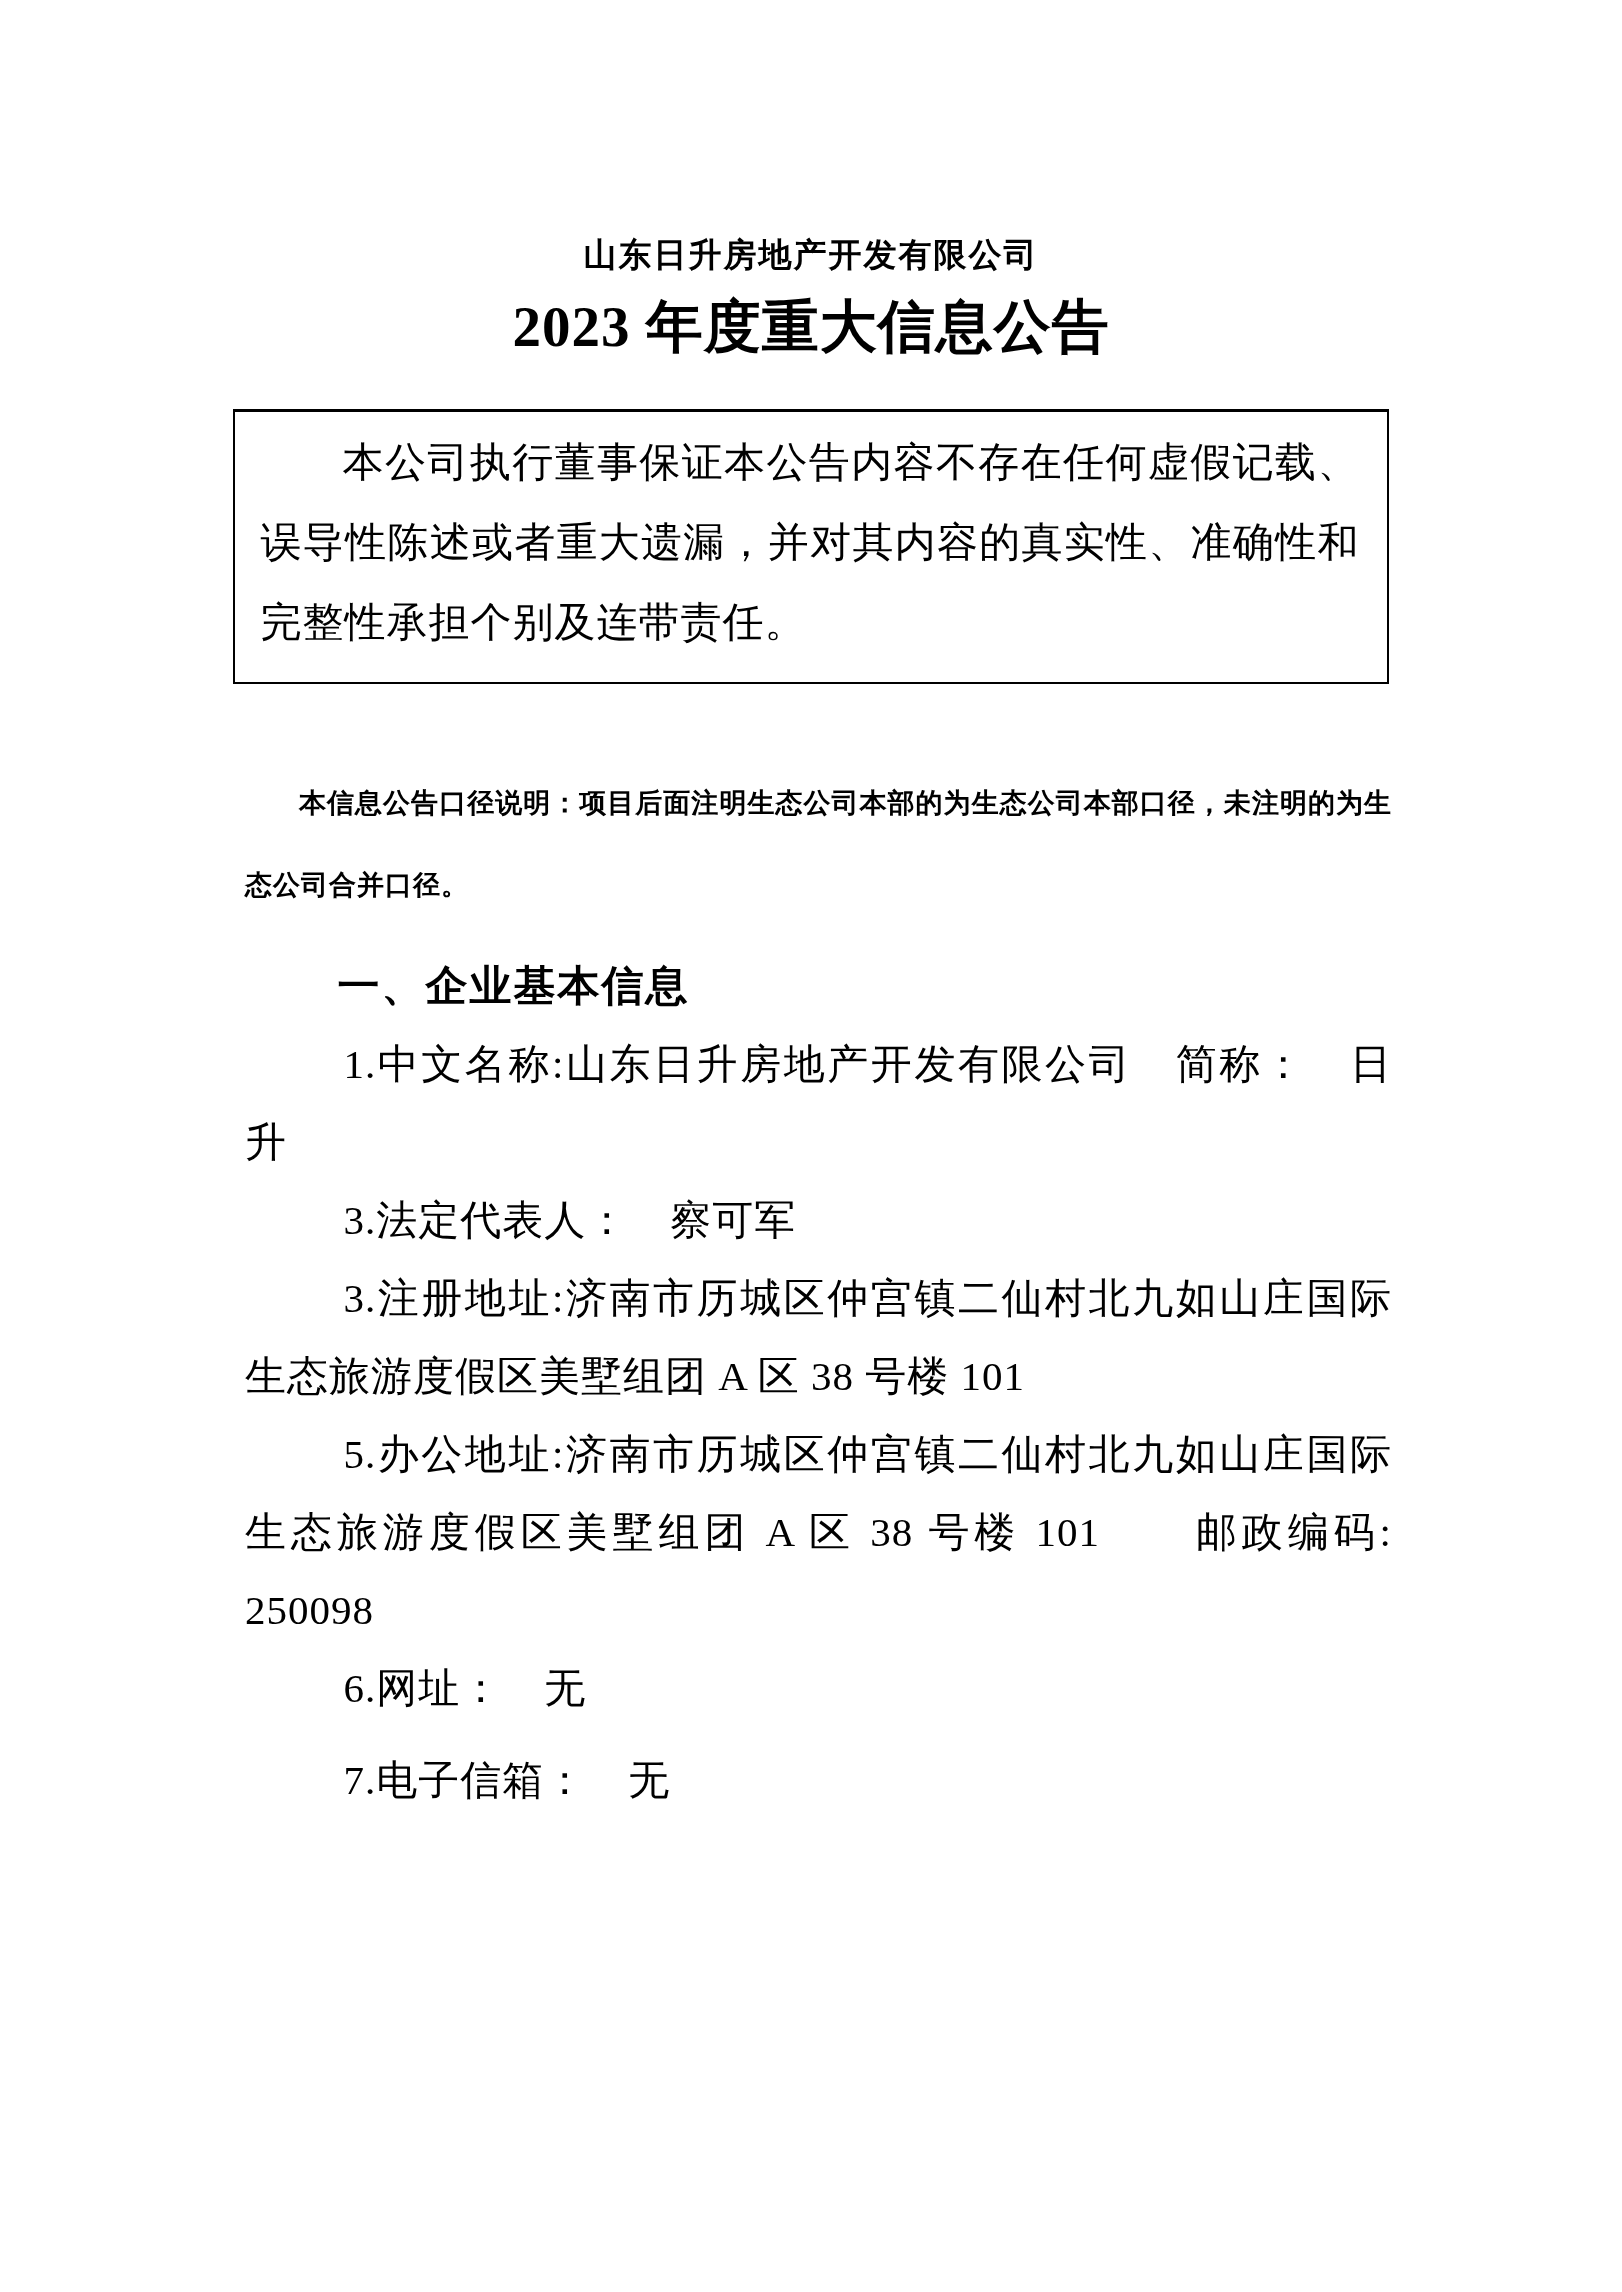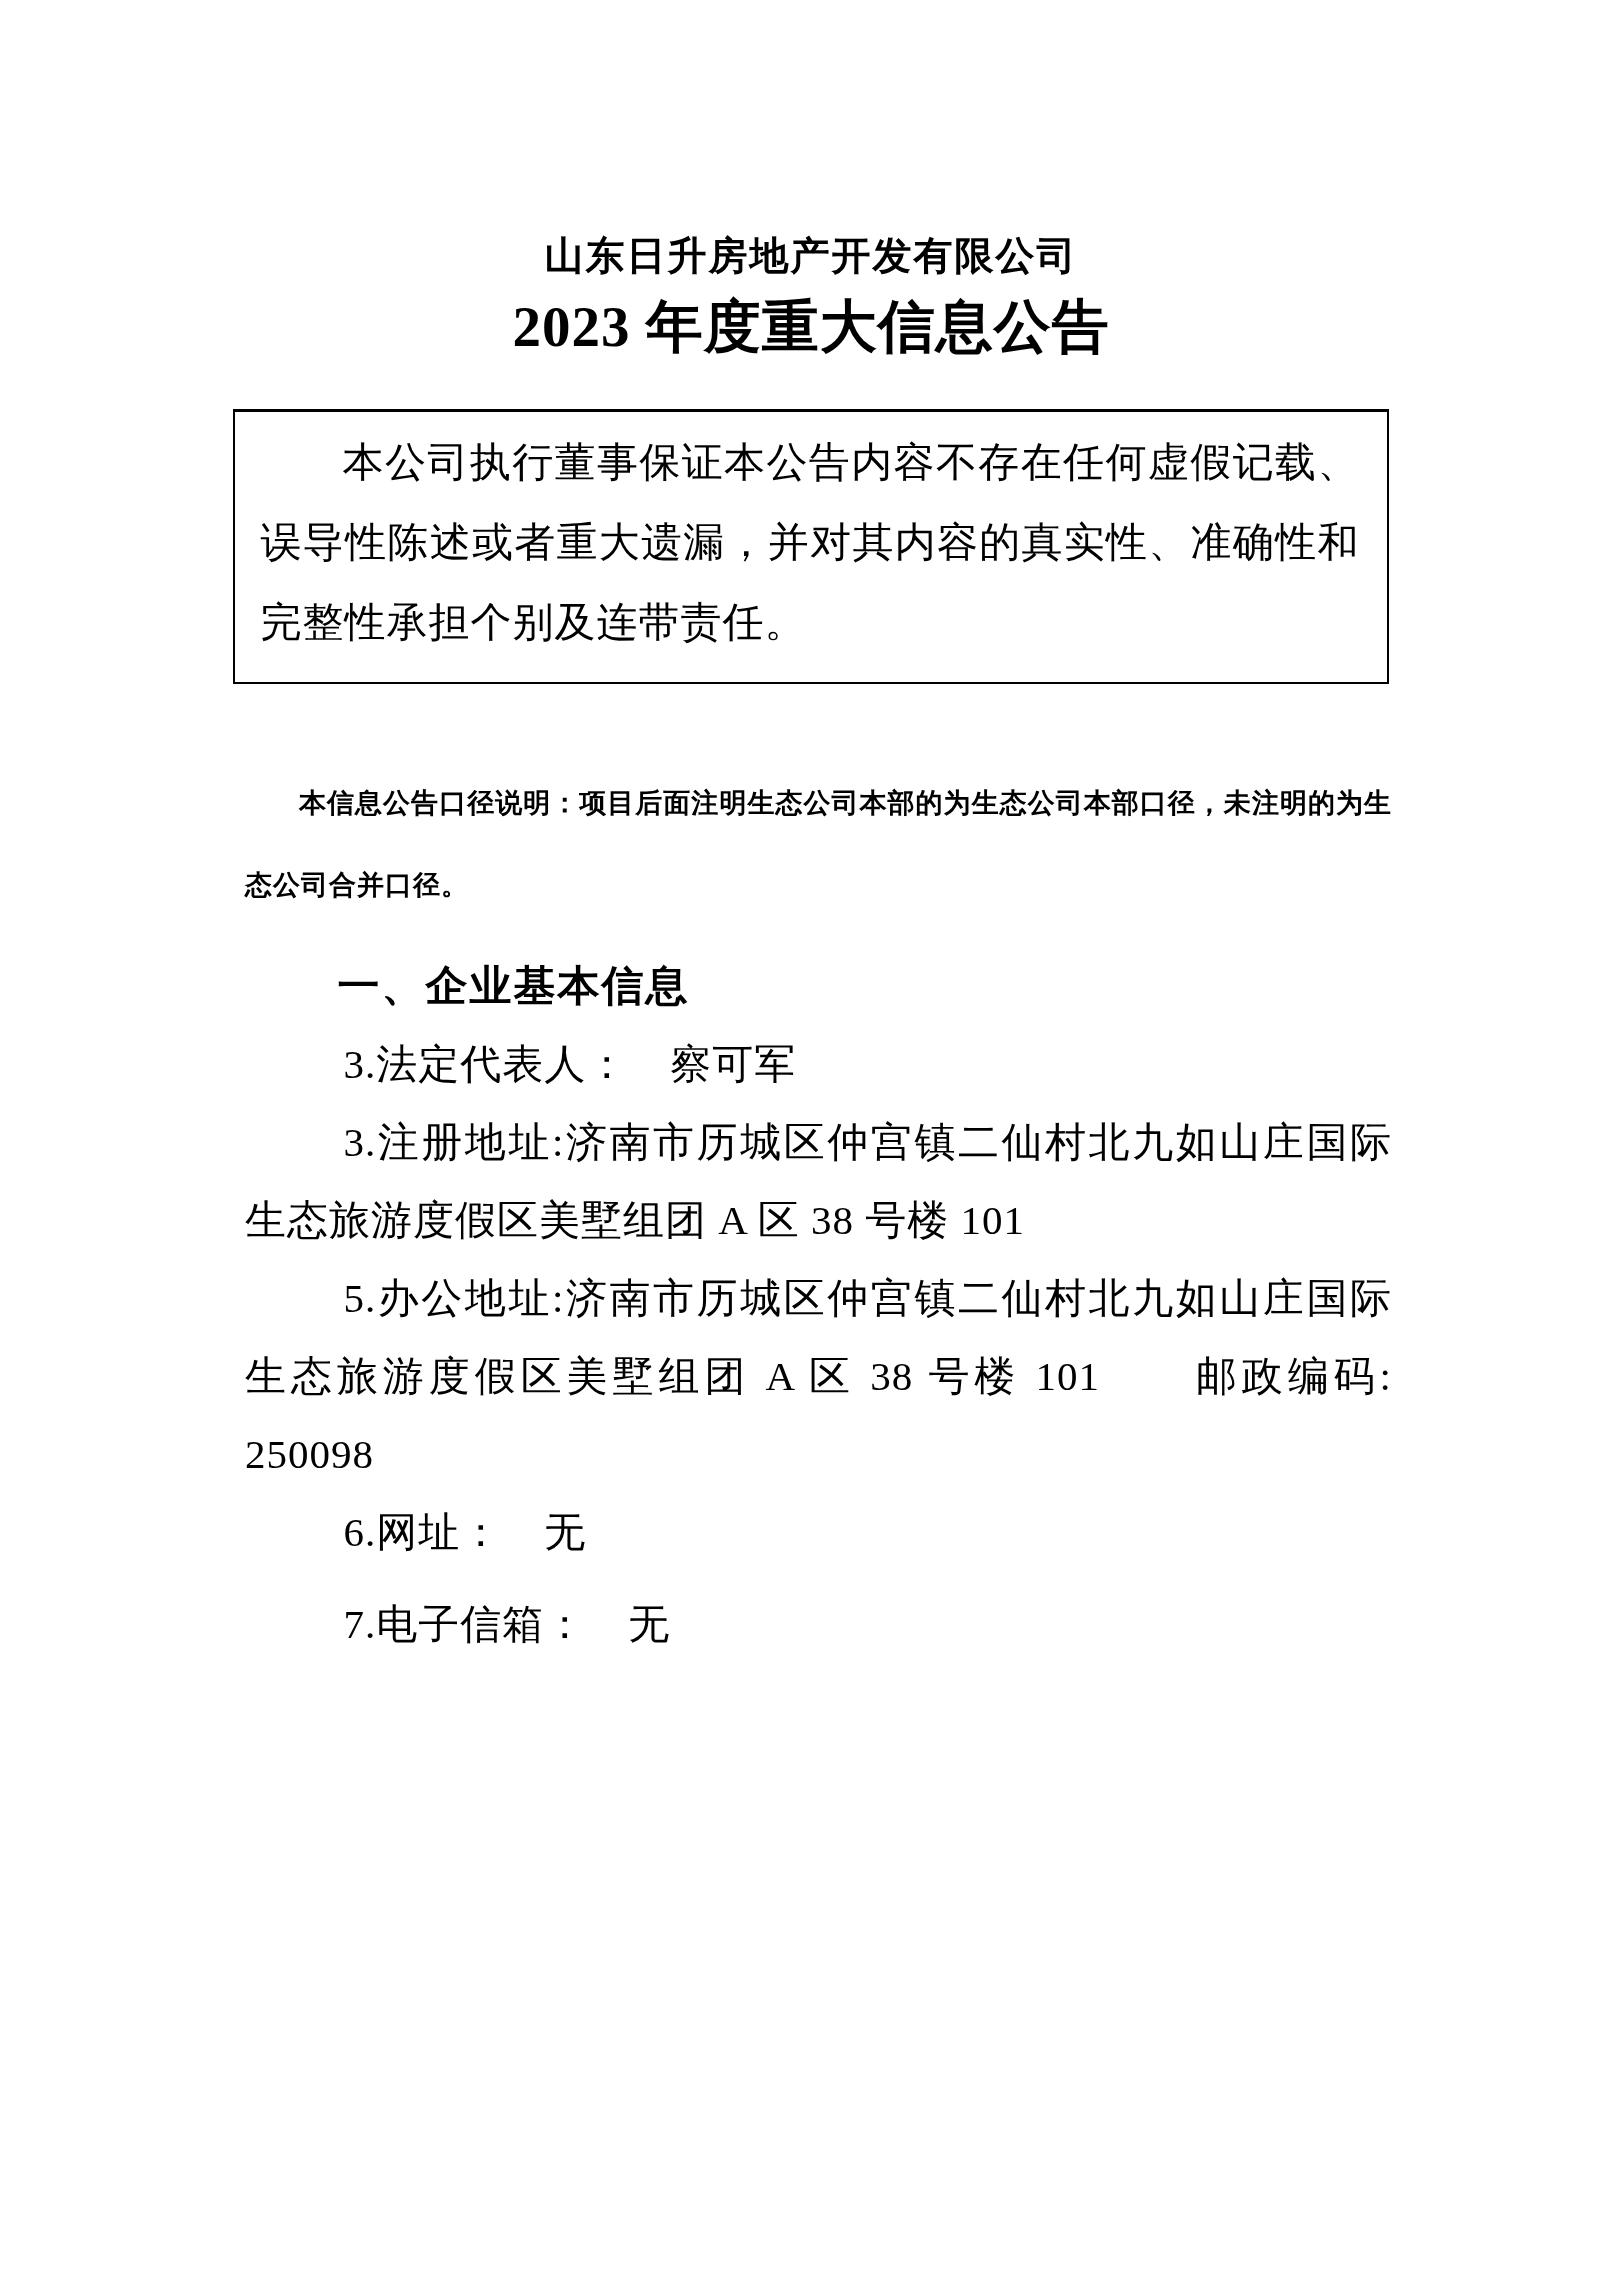--- a/index.html
+++ b/index.html
@@ -16,21 +16,21 @@
     font-family: "Liberation Serif", "DejaVu Serif", serif;
     overflow: hidden;
   }
   .doc-title {
     text-align: center;
     font-weight: bold;
     margin: 0;
   }
   .doc-title.main {
     margin-top: 223px;
-    font-size: 39px;
+    font-size: 33px;
     line-height: 65px;
     letter-spacing: 2px;
   }
   .doc-title.sub {
     margin-top: 5.9px;
     font-size: 57px;
     line-height: 65px;
     letter-spacing: 1px;
   }
   .disclaimer-box {
@@ -95,20 +95,21 @@
   <div class="disclaimer-box">
     <p>本公司执行董事保证本公告内容不存在任何虚假记载、误导性陈述或者重大遗漏，并对其内容的真实性、准确性和完整性承担个别及连带责任。</p>
   </div>
 
   <div class="content">
 
     <p class="caliber-note">本信息公告口径说明：项目后面注明生态公司本部的为生态公司本部口径，未注明的为生态公司合并口径。</p>
 
     <h3 class="section-heading">一、企业基本信息</h3>
 
+    <p class="info-item">1.中文名称:山东日升房地产开发有限公司　简称：　日升</p>
 
     <p class="info-item">3.法定代表人：　察可军</p>
 
     <p class="info-item">3.注册地址:济南市历城区仲宫镇二仙村北九如山庄国际生态旅游度假区美墅组团 A 区 38 号楼 101</p>
 
 
     <p class="info-item">5.办公地址:济南市历城区仲宫镇二仙村北九如山庄国际生态旅游度假区美墅组团 A 区 38 号楼 101　　邮政编码: 250098</p>
 
     <p class="info-item">6.网址：　无</p>
 

